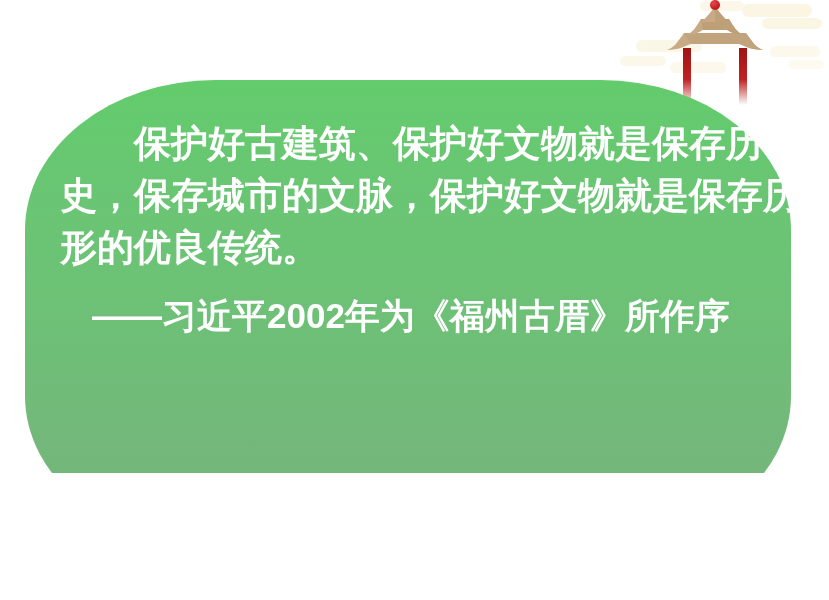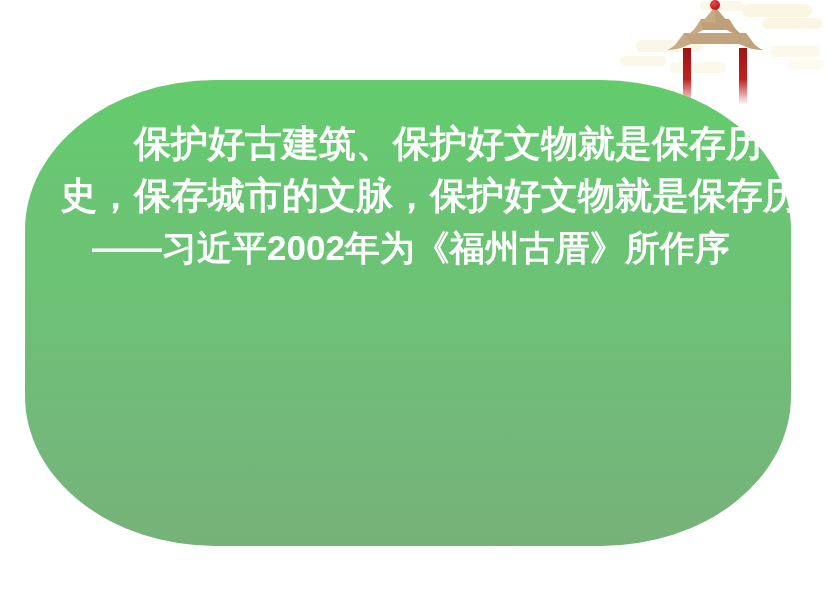--- a/index.html
+++ b/index.html
@@ -10,21 +10,21 @@
   body {
     width: 829px;
     height: 600px;
     overflow: hidden;
     font-family: "Liberation Sans", "DejaVu Sans", sans-serif;
   }
 
   #slide {
     position: relative;
     width: 829px;
-    height: 600px;
+    height: 473px;
     background: #ffffff;
     overflow: hidden;
   }
 
   
   .cloud {
     position: absolute;
     background: #fbf6e4;
     border-radius: 40px;
     pointer-events: none;
@@ -76,20 +76,21 @@
     font-weight: bold;
     line-height: 52px;
     letter-spacing: 0px;
     white-space: pre;
   }
   #attribution {
     color: #ffffff;
     font-size: 35px;
     font-weight: bold;
     line-height: 52px;
+    margin-top: 16px;
     padding-left: 32px;
     white-space: pre;
   }
 </style>
 </head>
 <body>
 
 <div id="slide">
 
   <div class="cloud c1"></div>
@@ -129,16 +130,17 @@
     <path d="M64,6 C68,12 73,18 78,22 L64,22 Z" fill="#b7976f" opacity="0.55"></path>
 
     <circle cx="64" cy="5" r="5" fill="url(#finialGrad)"></circle>
   </svg>
 
   <div id="panel"></div>
 
   <div id="quote-block">
     <div class="quote-line">　　保护好古建筑、保护好文物就是保存历</div>
     <div class="quote-line">史，保存城市的文脉，保护好文物就是保存历</div>
+    <div class="quote-line">形的优良传统。</div>
     <div id="attribution">——习近平2002年为《福州古厝》所作序</div>
   </div>
 
 </div>
 
 </body></html>

